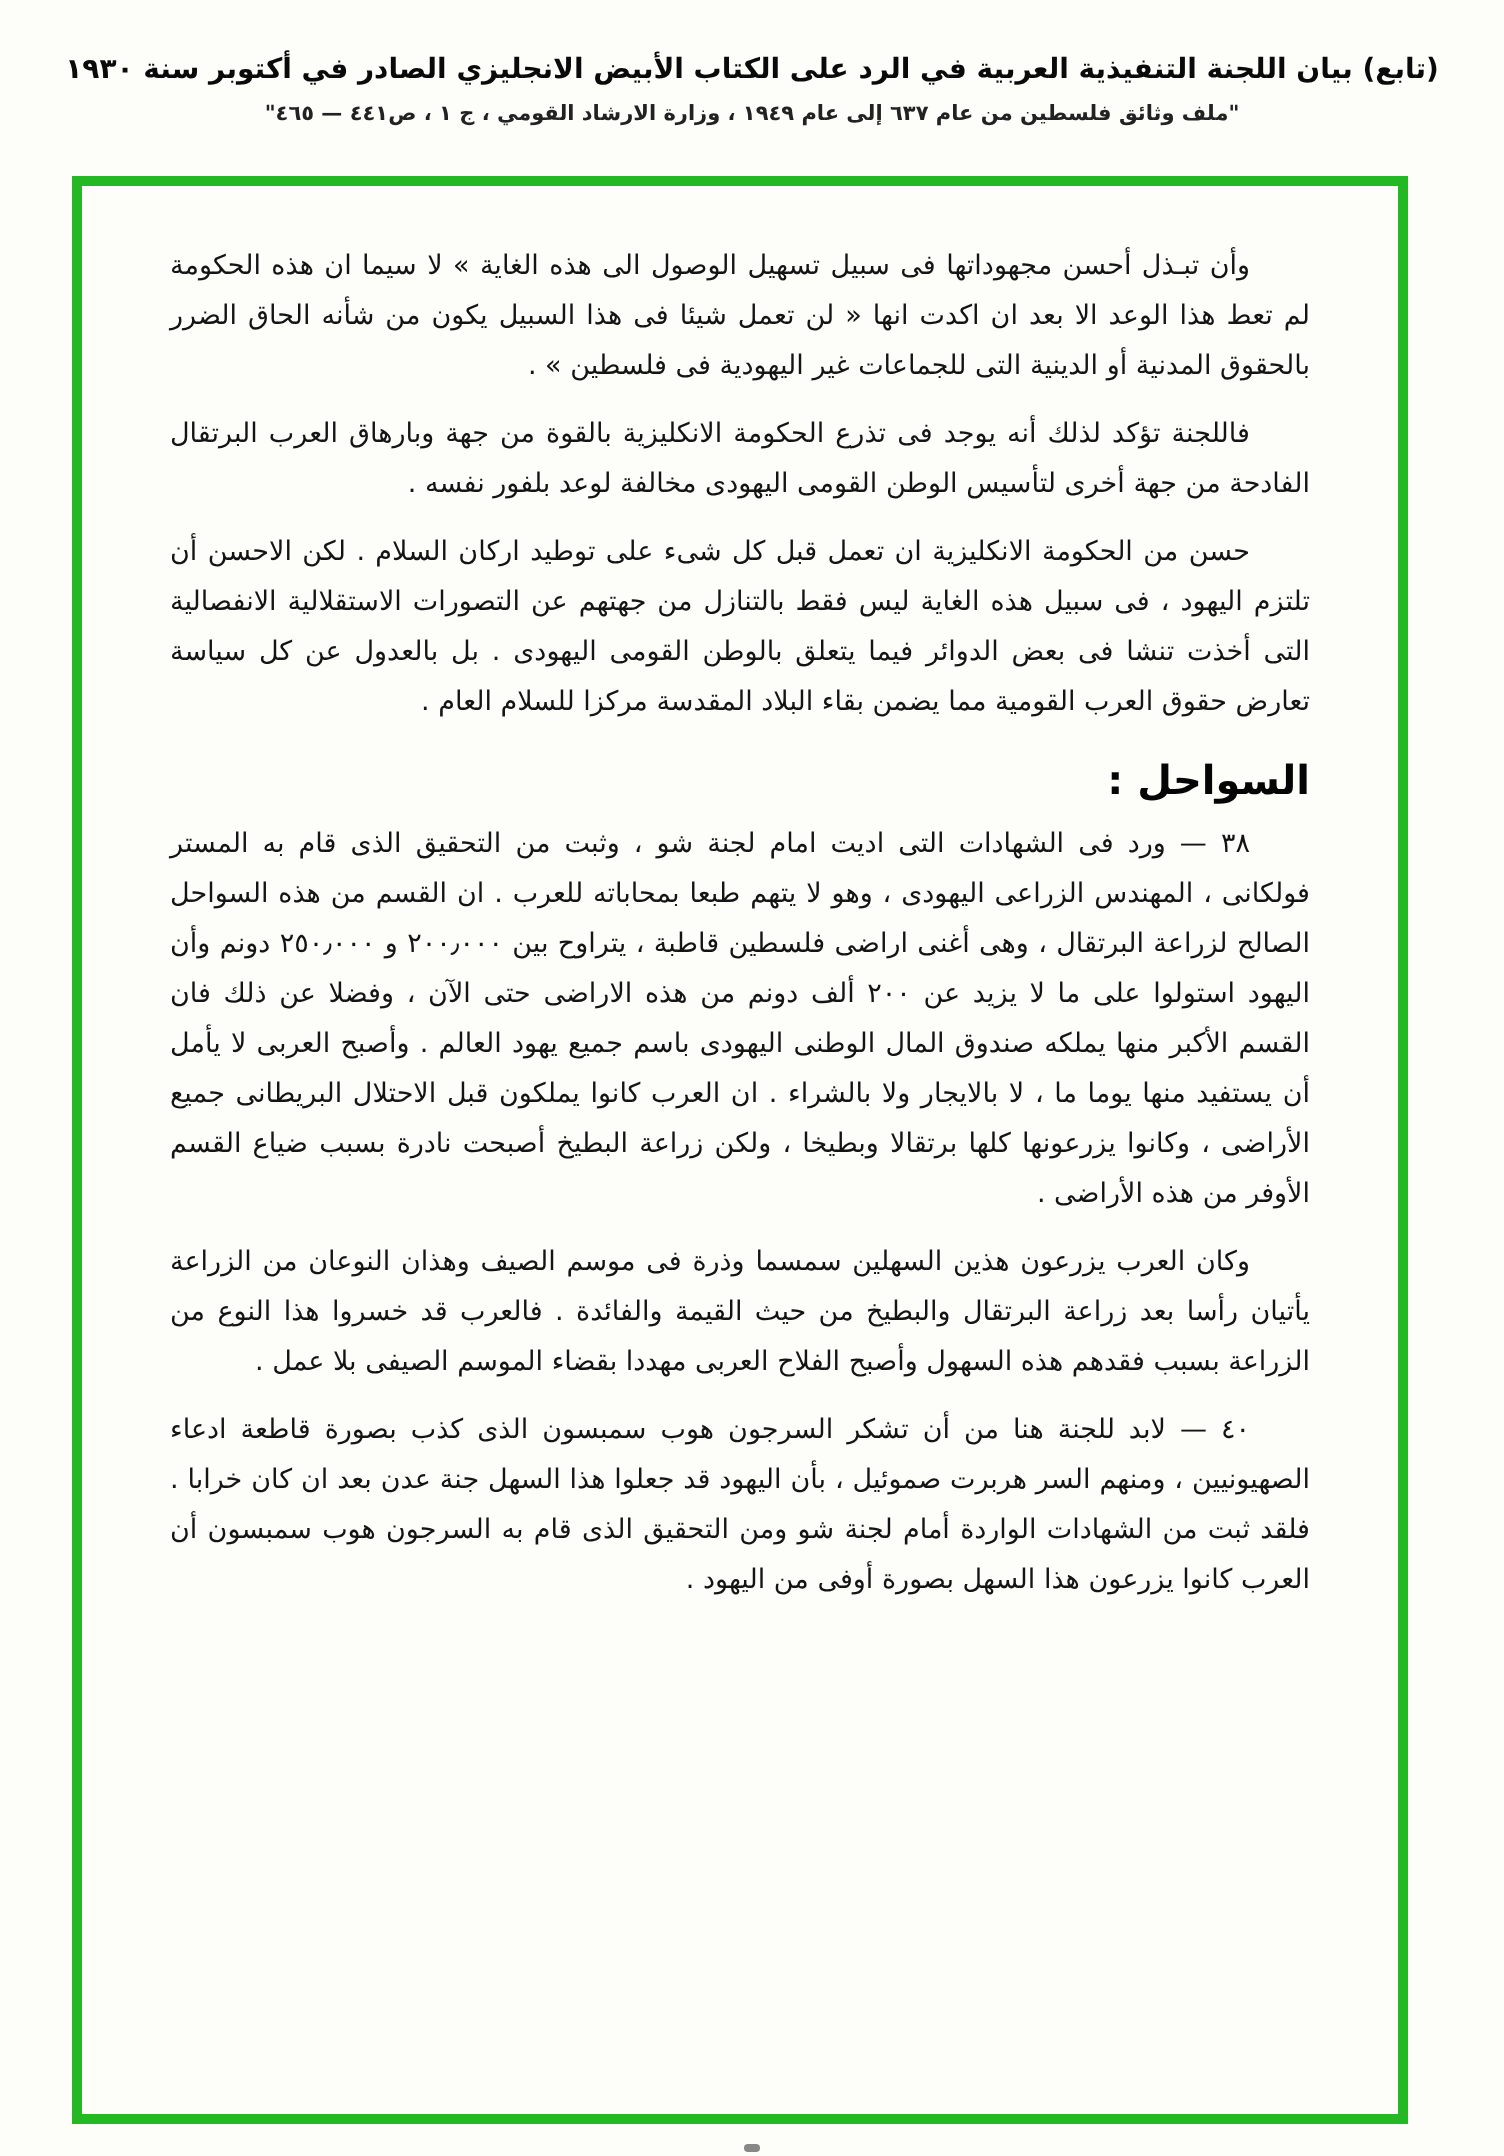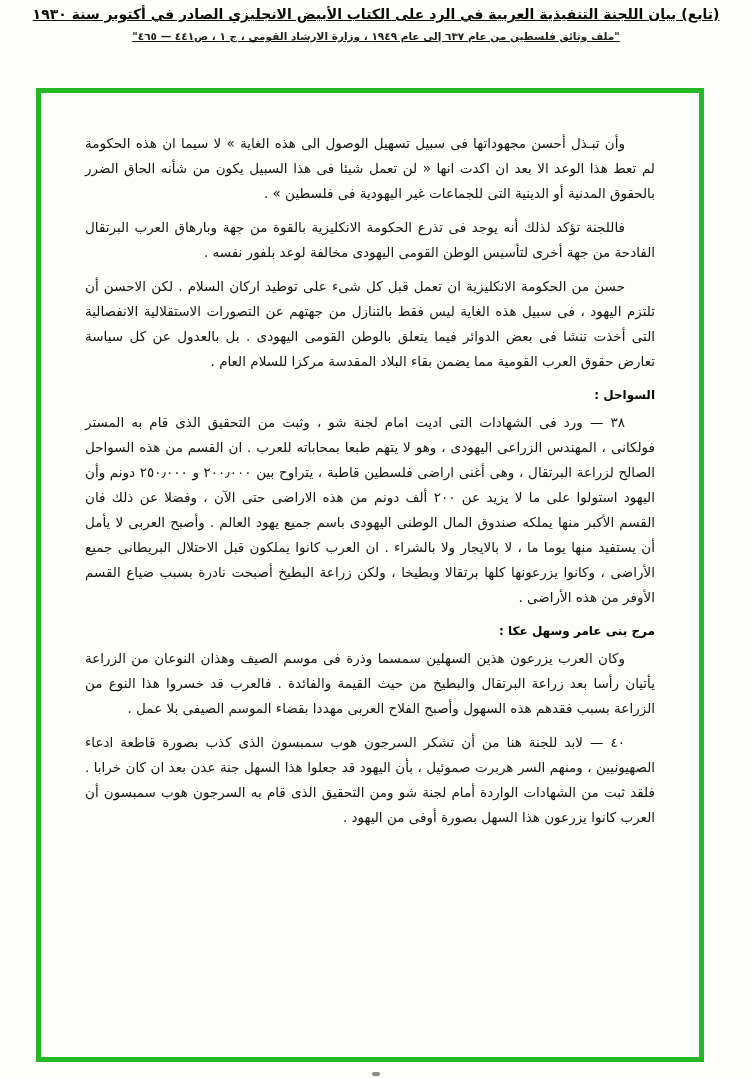--- a/index.html
+++ b/index.html
@@ -6,22 +6,21 @@
   body{
     width:752px;height:1078px;
     background:#fdfdfa;
     font-family:"DejaVu Sans", sans-serif;
     color:#111;
     position:relative;
     overflow:hidden;
   }
   .page-header{
     text-align:center;
-    padding-top:4px;
-    text-decoration:underline;
+    padding-top:25px;
   }
   .doc-title{
     font-size:14px;
     font-weight:bold;
     color:#0a0a0a;
     line-height:1.5;
     padding:0 30px;
   }
   .doc-source{
     font-size:10.5px;
@@ -31,36 +30,36 @@
   }
   .content-frame{
     position:absolute;
     left:36px;
     top:88px;
     width:668px;
     height:974px;
     border:5px solid #25b825;
     background:#fdfdfa;
     box-sizing:border-box;
-    padding:38px 44px 10px 44px;
+    padding:28px 44px 10px 44px;
     overflow:hidden;
   }
   .doc-body{
     direction:rtl;
     text-align:justify;
   }
   .para{
     font-size:13.5px;
     line-height:25px;
     margin:0 0 9px 0;
     text-indent:30px;
     color:#141414;
   }
   .section-heading{
-    font-size:12px;
+    font-size:20px;
     font-weight:bold;
     margin:14px 0 8px 0;
     color:#050505;
   }
   .footer-mark{
     position:absolute;
     left:372px;
     bottom:2px;
     width:8px;
     height:4px;
@@ -77,19 +76,18 @@
   <div class="doc-source">"ملف وثائق فلسطين من عام ٦٣٧ إلى عام ١٩٤٩ ، وزارة الارشاد القومي ، ج ١ ، ص٤٤١ — ٤٦٥"</div>
 </div>
 
 <div class="content-frame">
   <div class="doc-body">
     <p class="para">وأن تبـذل أحسن مجهوداتها فى سبيل تسهيل الوصول الى هذه الغاية » لا سيما ان هذه الحكومة لم تعط هذا الوعد الا بعد ان اكدت انها « لن تعمل شيئا فى هذا السبيل يكون من شأنه الحاق الضرر بالحقوق المدنية أو الدينية التى للجماعات غير اليهودية فى فلسطين » .</p>
     <p class="para">فاللجنة تؤكد لذلك أنه يوجد فى تذرع الحكومة الانكليزية بالقوة من جهة وبارهاق العرب البرتقال الفادحة من جهة أخرى لتأسيس الوطن القومى اليهودى مخالفة لوعد بلفور نفسه .</p>
     <p class="para">حسن من الحكومة الانكليزية ان تعمل قبل كل شىء على توطيد اركان السلام . لكن الاحسن أن تلتزم اليهود ، فى سبيل هذه الغاية ليس فقط بالتنازل من جهتهم عن التصورات الاستقلالية الانفصالية التى أخذت تنشا فى بعض الدوائر فيما يتعلق بالوطن القومى اليهودى . بل بالعدول عن كل سياسة تعارض حقوق العرب القومية مما يضمن بقاء البلاد المقدسة مركزا للسلام العام .</p>
     <div class="section-heading">السواحل :</div>
     <p class="para">٣٨ — ورد فى الشهادات التى اديت امام لجنة شو ، وثبت من التحقيق الذى قام به المستر فولكانى ، المهندس الزراعى اليهودى ، وهو لا يتهم طبعا بمحاباته للعرب . ان القسم من هذه السواحل الصالح لزراعة البرتقال ، وهى أغنى اراضى فلسطين قاطبة ، يتراوح بين ٢٠٠٫٠٠٠ و ٢٥٠٫٠٠٠ دونم وأن اليهود استولوا على ما لا يزيد عن ٢٠٠ ألف دونم من هذه الاراضى حتى الآن ، وفضلا عن ذلك فان القسم الأكبر منها يملكه صندوق المال الوطنى اليهودى باسم جميع يهود العالم . وأصبح العربى لا يأمل أن يستفيد منها يوما ما ، لا بالايجار ولا بالشراء . ان العرب كانوا يملكون قبل الاحتلال البريطانى جميع الأراضى ، وكانوا يزرعونها كلها برتقالا وبطيخا ، ولكن زراعة البطيخ أصبحت نادرة بسبب ضياع القسم الأوفر من هذه الأراضى .</p>
-    <div class="section-heading">مرج بنى عامر وسهل عكا :</div>
     <p class="para">وكان العرب يزرعون هذين السهلين سمسما وذرة فى موسم الصيف وهذان النوعان من الزراعة يأتيان رأسا بعد زراعة البرتقال والبطيخ من حيث القيمة والفائدة . فالعرب قد خسروا هذا النوع من الزراعة بسبب فقدهم هذه السهول وأصبح الفلاح العربى مهددا بقضاء الموسم الصيفى بلا عمل .</p>
     <p class="para">٤٠ — لابد للجنة هنا من أن تشكر السرجون هوب سمبسون الذى كذب بصورة قاطعة ادعاء الصهيونيين ، ومنهم السر هربرت صموئيل ، بأن اليهود قد جعلوا هذا السهل جنة عدن بعد ان كان خرابا . فلقد ثبت من الشهادات الواردة أمام لجنة شو ومن التحقيق الذى قام به السرجون هوب سمبسون أن العرب كانوا يزرعون هذا السهل بصورة أوفى من اليهود .</p>
   </div>
 </div>
 
 <div class="footer-mark"></div>
 
 </body></html>

